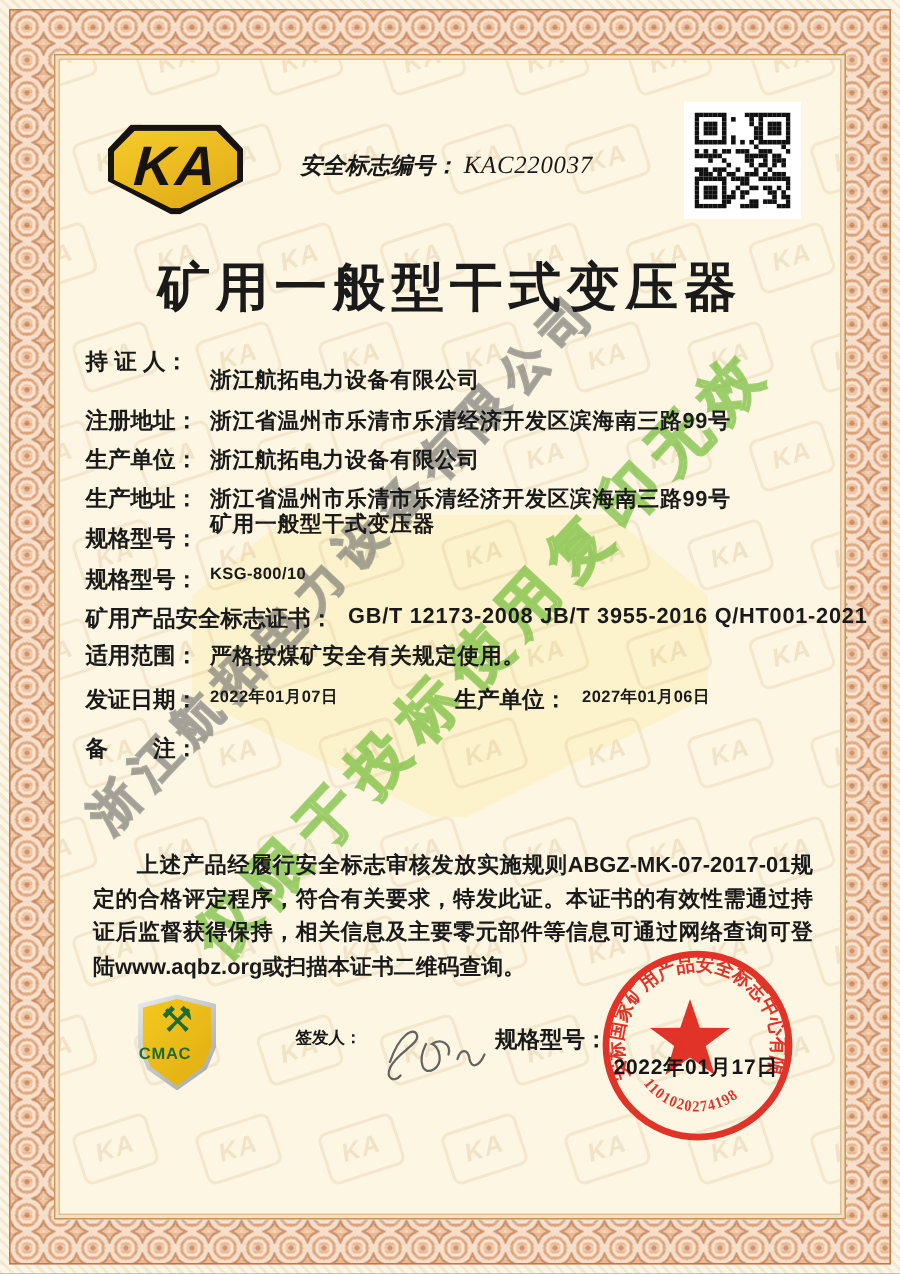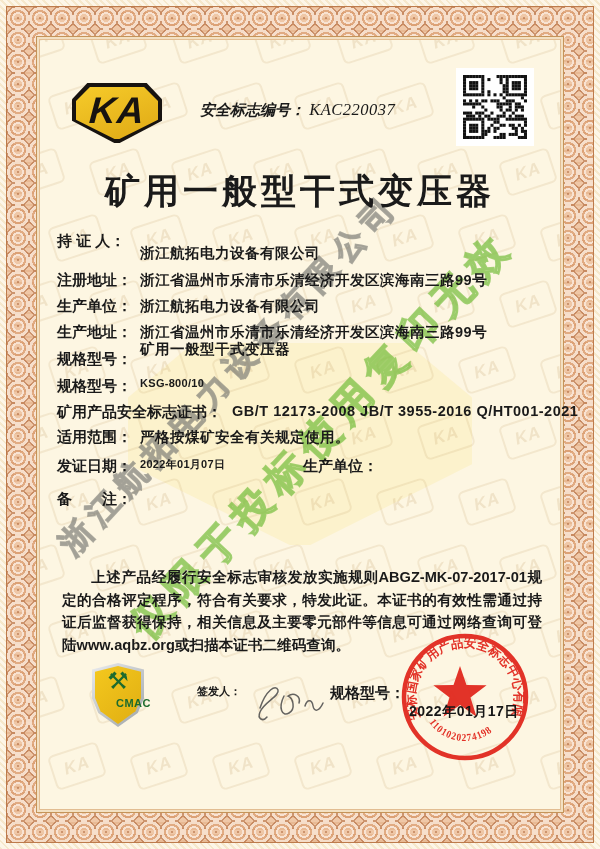--- a/index.html
+++ b/index.html
@@ -82,21 +82,21 @@
   
   .statement{ position:absolute; left:62px; top:566px; width:480px; z-index:5;
     font-size:14.6px; line-height:22.5px; font-weight:700; text-align:justify; text-indent:2em;}
   
   .cmac{ position:absolute; left:92px; top:663px; width:52px; height:64px; z-index:5;}
   .cmac .shield-outer{ position:absolute; inset:0; background:linear-gradient(135deg,#e9ebee,#9ea4a8);
     clip-path:polygon(50% 0,100% 10%,100% 55%,88% 78%,50% 100%,12% 78%,0 55%,0 10%);}
   .cmac .shield-inner{ position:absolute; inset:3px; background:linear-gradient(135deg,#f4c81e,#e0ae12);
     clip-path:polygon(50% 0,100% 10%,100% 55%,88% 78%,50% 100%,12% 78%,0 55%,0 10%);}
   .cmac .emblem{ position:absolute; left:0; right:0; top:5px; text-align:center; font-size:24px; color:#1d6b2e; line-height:26px;}
-  .cmac .cmac-text{ position:absolute; left:0; right:16px; top:34px; text-align:center; font-size:11px; font-weight:800; color:#1d6b2e; letter-spacing:.5px;margin-left:24px;}
+  .cmac .cmac-text{ position:absolute; left:0; right:16px; top:34px; text-align:center; font-size:11px; font-weight:800; color:#1d6b2e; letter-spacing:.5px;}
   .signer-label{ position:absolute; left:197px; top:684px; z-index:5; font-size:11px; font-weight:700;}
   .dept-label{ position:absolute; left:330px; top:684px; z-index:5; font-size:15px; font-weight:700;}
   .signature{ position:absolute; left:248px; top:680px; z-index:6;}
   
   .stamp{ position:absolute; left:395px; top:627px; z-index:6; opacity:.93;}
   .stamp-date{ position:absolute; left:409px; top:703px; z-index:7; font-size:14px; font-weight:700; color:#161616; letter-spacing:.5px;}
 </style>
 </head>
 <body>
 
@@ -456,20 +456,21 @@
 
   <div class="row" style="top:403px"><span class="lbl">矿用产品安全标志证书：</span></div>
   <div class="val" style="left:232px; top:403px">GB/T 12173-2008 JB/T 3955-2016 Q/HT001-2021</div>
 
   <div class="row" style="top:428px"><span class="lbl">适用范围：</span></div>
   <div class="val" style="left:140px; top:428px">严格按煤矿安全有关规定使用。</div>
 
   <div class="row" style="top:457px"><span class="lbl">发证日期：</span></div>
   <div class="val mono-ish" style="left:140px; top:457px">2022年01月07日</div>
   <div class="row" style="left:303px; top:457px"><span class="lbl">生产单位：</span></div>
+  <div class="val mono-ish" style="left:388px; top:457px">2027年01月06日</div>
 
   <div class="row" style="top:490px"><span class="lbl">备　　注：</span></div>
 
   <div class="statement">上述产品经履行安全标志审核发放实施规则ABGZ-MK-07-2017-01规定的合格评定程序，符合有关要求，特发此证。本证书的有效性需通过持证后监督获得保持，相关信息及主要零元部件等信息可通过网络查询可登陆www.aqbz.org或扫描本证书二维码查询。</div>
 
   <div class="cmac">
     <div class="shield-outer"></div>
     <div class="shield-inner"></div>
     <div class="emblem">⚒</div>
     <div class="cmac-text">CMAC</div>

